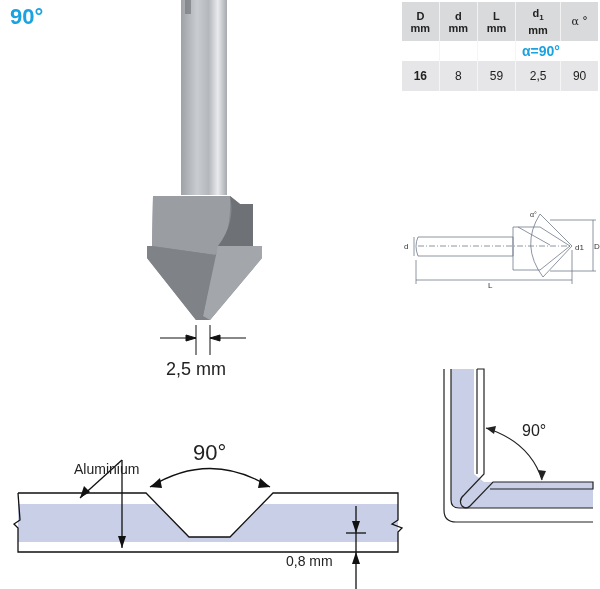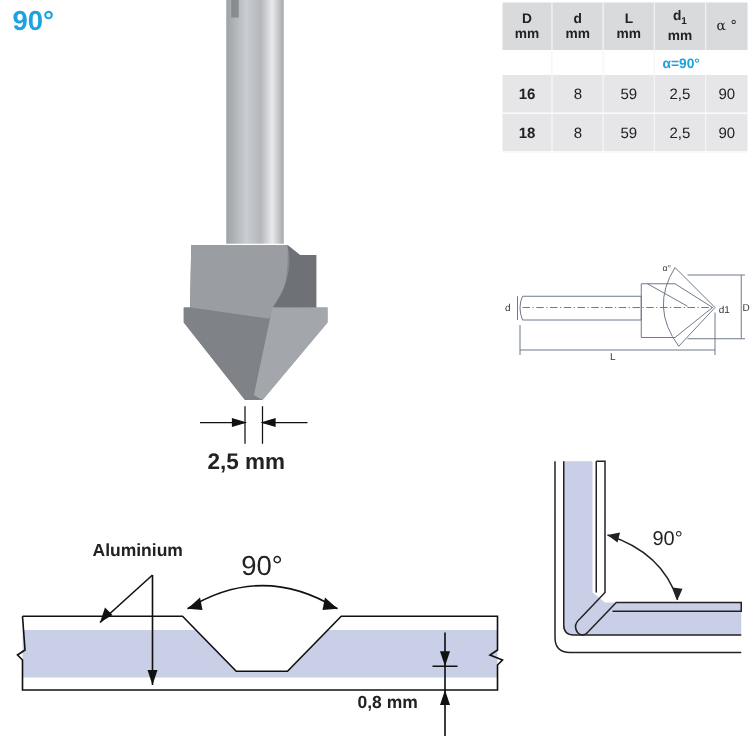--- a/index.html
+++ b/index.html
@@ -7,22 +7,22 @@
   .abs { position: absolute; }
   .angle-title { left: 10px; top: 4px; font-size: 22px; font-weight: bold; color: #1aa3e0; }
   .spec-table { left: 402px; top: 2px; width: 196px; border-collapse: collapse; font-size: 12px; color: #222; }
   .spec-table th { background: #d9dadc; font-weight: bold; font-size: 11px; line-height: 12px; padding: 5px 0 5px 0; text-align: center; border-right: 1px solid #f2f2f2; }
   .spec-table th:last-child { border-right: none; font-weight: normal; font-family: "DejaVu Serif", serif; }
   .spec-table td { text-align: center; padding: 0; height: 30px; line-height: 16px; border-right: 1px solid #f5f5f5; }
   .spec-table td:last-child { border-right: none; }
   .spec-table tr.row td { background: #e6e6e8; border-bottom: 1px solid #ffffff; }
   .spec-table tr.row td:first-child { font-weight: bold; }
   .spec-table tr.subhead td { background: #ffffff; height: 20px; }
-  .subhead-label { color: #1aa3e0; font-weight: bold; font-size: 11px; }
-  .lbl { font-weight: bold; color: #222; }
+  .subhead-label { color: #1aa3e0; font-weight: bold; font-size: 14px; }
+  .lbl { font-weight: normal; color: #222; }
   svg text { font-family: "Liberation Sans", sans-serif; }
 </style>
 </head>
 <body>
 
 <div class="abs angle-title">90°</div>
 
 <table class="abs spec-table">
   <thead>
     <tr>
@@ -35,27 +35,20 @@
   </thead>
   <tbody>
     <tr class="subhead">
       <td></td>
         <td></td>
         <td></td>
       <td colspan="2" style="text-align:left;padding-left:6px"><span class="subhead-label">α=90°</span></td>
     </tr>
     <tr class="row">
       <td>16</td>
-        <td>8</td>
-        <td>59</td>
-        <td>2,5</td>
-        <td>90</td>
-    </tr>
-    <tr class="row">
-      <td>18</td>
         <td>8</td>
         <td>59</td>
         <td>2,5</td>
         <td>90</td>
     </tr>
   </tbody>
 </table>
 
 <svg class="abs" style="left:0;top:0" width="600" height="589">
   <defs>
@@ -127,21 +120,21 @@
     <line x1="356" y1="86" x2="356" y2="170"></line>
     <line x1="346" y1="113" x2="366" y2="113"></line>
   </g>
   <path d="M150 67 L160 58 L162 68 Z" fill="#111"></path>
   <path d="M270 67 L260 58 L258 68 Z" fill="#111"></path>
   <path d="M80 78 L84 66 L90 72 Z" fill="#111"></path>
   <path d="M122 128 L118 116 L126 116 Z" fill="#111"></path>
   <path d="M356 113 L352 101 L360 101 Z" fill="#111"></path>
   <path d="M356 132 L352 144 L360 144 Z" fill="#111"></path>
 </svg>
-<div class="abs lbl" style="left:74px;top:432px;font-size:14px">Aluminium</div>
+<div class="abs lbl" style="left:74px;top:461px;font-size:14px">Aluminium</div>
 <div class="abs" style="left:193px;top:440px;font-size:22px;color:#222">90°</div>
 <div class="abs lbl" style="left:286px;top:553px;font-size:14px">0,8 mm</div>
 
 <svg class="abs" style="left:420px;top:350px" width="180" height="190">
   <path d="M31 19 L54 19 L54 124 L64 132 L173 132 L173 158 L38 158 Q31 158 31 150 Z" fill="#c9cfe6"></path>
   <g stroke="#222" stroke-width="1.2" fill="none">
     <path d="M24 19 L24 160 Q24 172 36 172 L173 172"></path>
     <path d="M31 19 L31 150 Q31 158 39 158 L173 158"></path>
     <path d="M57 19 L64 19 L64 124 L44 145 Q38 150 42 156 Q46 160 50 156 L73 132 L173 132 L173 139 L70 139"></path>
     <path d="M57 19 L57 124"></path>

